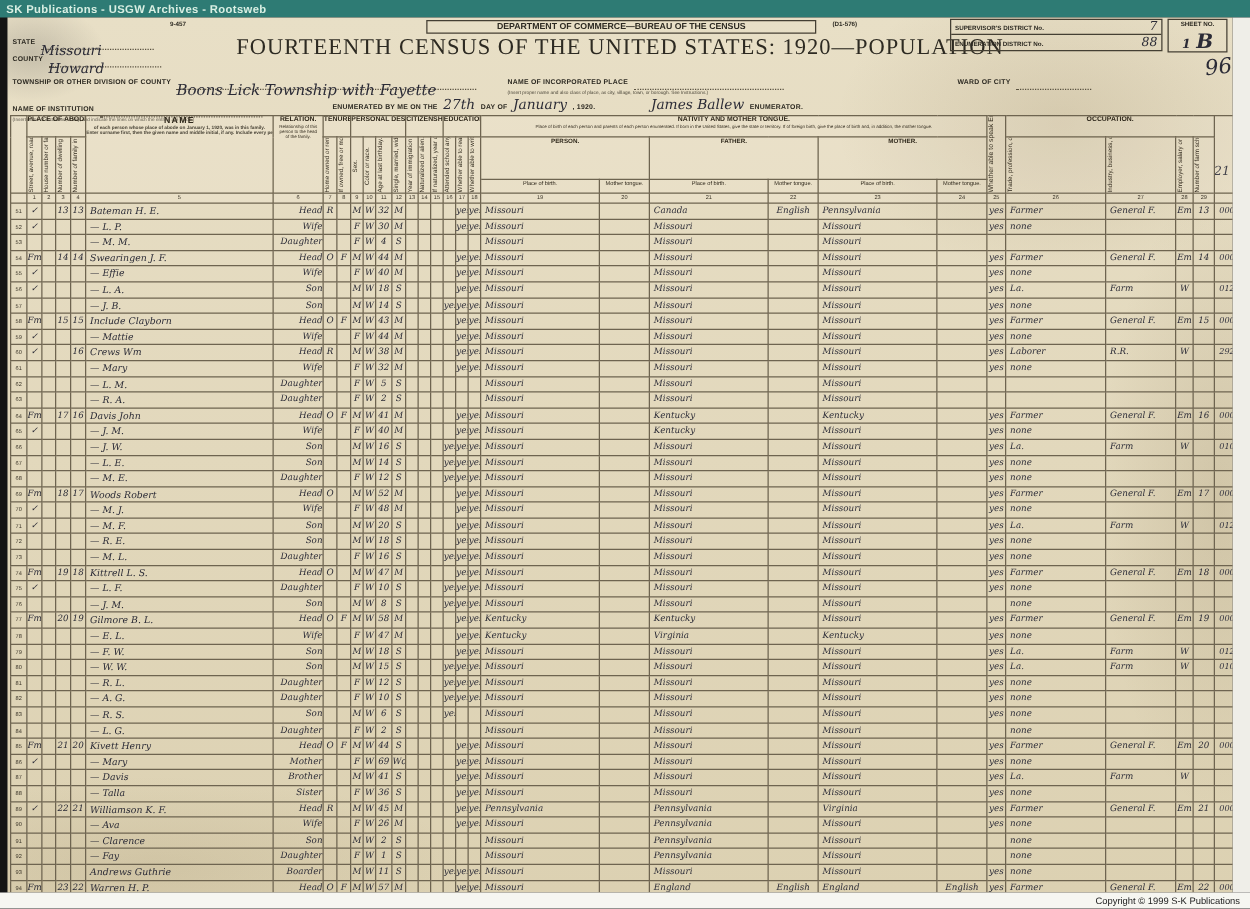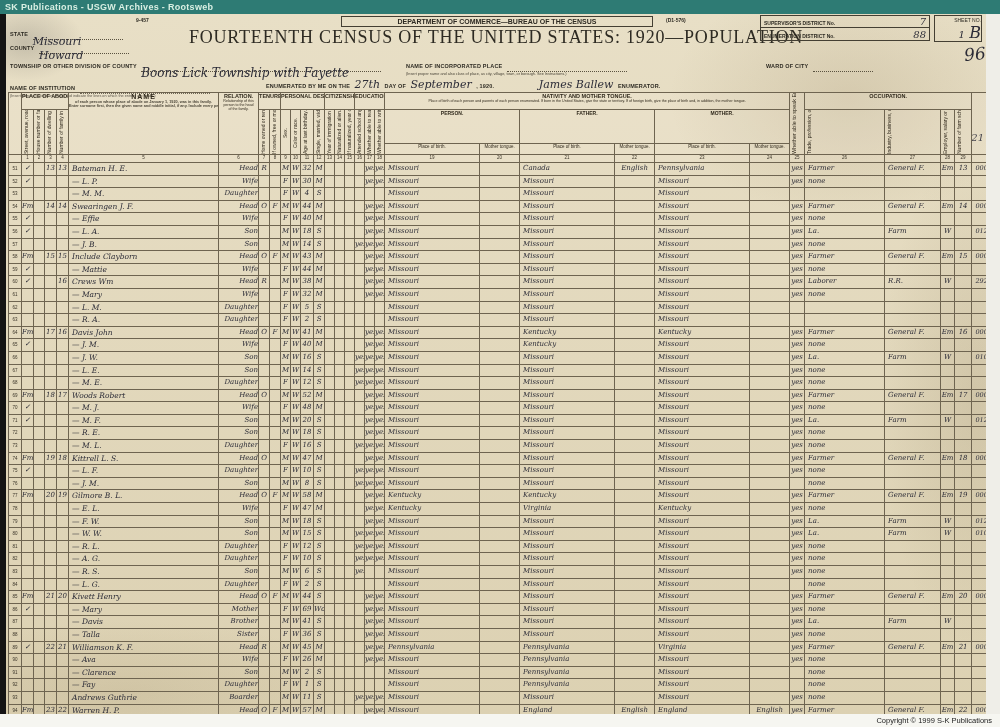--- a/index.html
+++ b/index.html
@@ -50,21 +50,21 @@
   .note{font-size:3.8px;color:#4a4538;display:block;}
   .ward{position:absolute;left:760px;top:40px;}
   .institution{position:absolute;left:4px;top:62px;white-space:nowrap;}
   .enumerated{position:absolute;left:260px;top:60px;white-space:nowrap;}
   .district-box{position:absolute;right:56px;top:1px;width:168px;border:1px solid #443f33;}
   .d-row{display:flex;justify-content:space-between;align-items:flex-end;border-bottom:1px solid #443f33;padding:1px 3px;height:12px;box-sizing:border-box;}
   .d-row:last-child{border-bottom:none;}
   .d-label{font-size:5px;font-weight:bold;}
   .d-val{font-size:10px;line-height:8px;}
   .sheet-box{position:absolute;right:4px;top:1px;width:48px;height:27px;border:1px solid #443f33;
-    font-size:5px;font-weight:normal;text-align:right;padding-top:1px;box-sizing:border-box;}
+    font-size:5px;font-weight:bold;text-align:center;padding-top:1px;box-sizing:border-box;}
   .sheet-num{font-size:10px;display:inline-block;margin-right:3px;}
   .sheet-letter{font-size:16px;display:inline-block;}
   .corner-hw{position:absolute;right:0px;top:30px;font-size:17px;transform:rotate(-6deg);}
   .margin-hw{position:absolute;right:2px;top:118px;font-size:10px;}
   
   table.census{
     position:absolute;left:2px;right:2px;top:78px;width:calc(100% - 4px);
     border-collapse:collapse;table-layout:fixed;
   }
   table.census th, table.census td{
@@ -136,21 +136,21 @@
     <div class="institution">
       <span class="lbl">NAME OF INSTITUTION</span>
       <span class="dots" style="width:130px"></span>
       <span class="note">(Insert name of institution, if any, and indicate the lines on which the entries are made.)</span>
     </div>
 
     <div class="enumerated">
       <span class="lbl">ENUMERATED BY ME ON THE</span>
       <span class="hw hw-lg">27th</span>
       <span class="lbl">DAY OF</span>
-      <span class="hw hw-lg">September</span>
+      <span class="hw hw-lg">January</span>
       <span class="lbl">, 1920.</span>
       <span class="hw hw-lg" style="margin-left:40px">James Ballew</span>
       <span class="lbl">ENUMERATOR.</span>
     </div>
 
     <div class="district-box">
       <div class="d-row">
         <span class="d-label">SUPERVISOR'S DISTRICT No.</span>
         <span class="hw d-val">7</span>
       </div>

